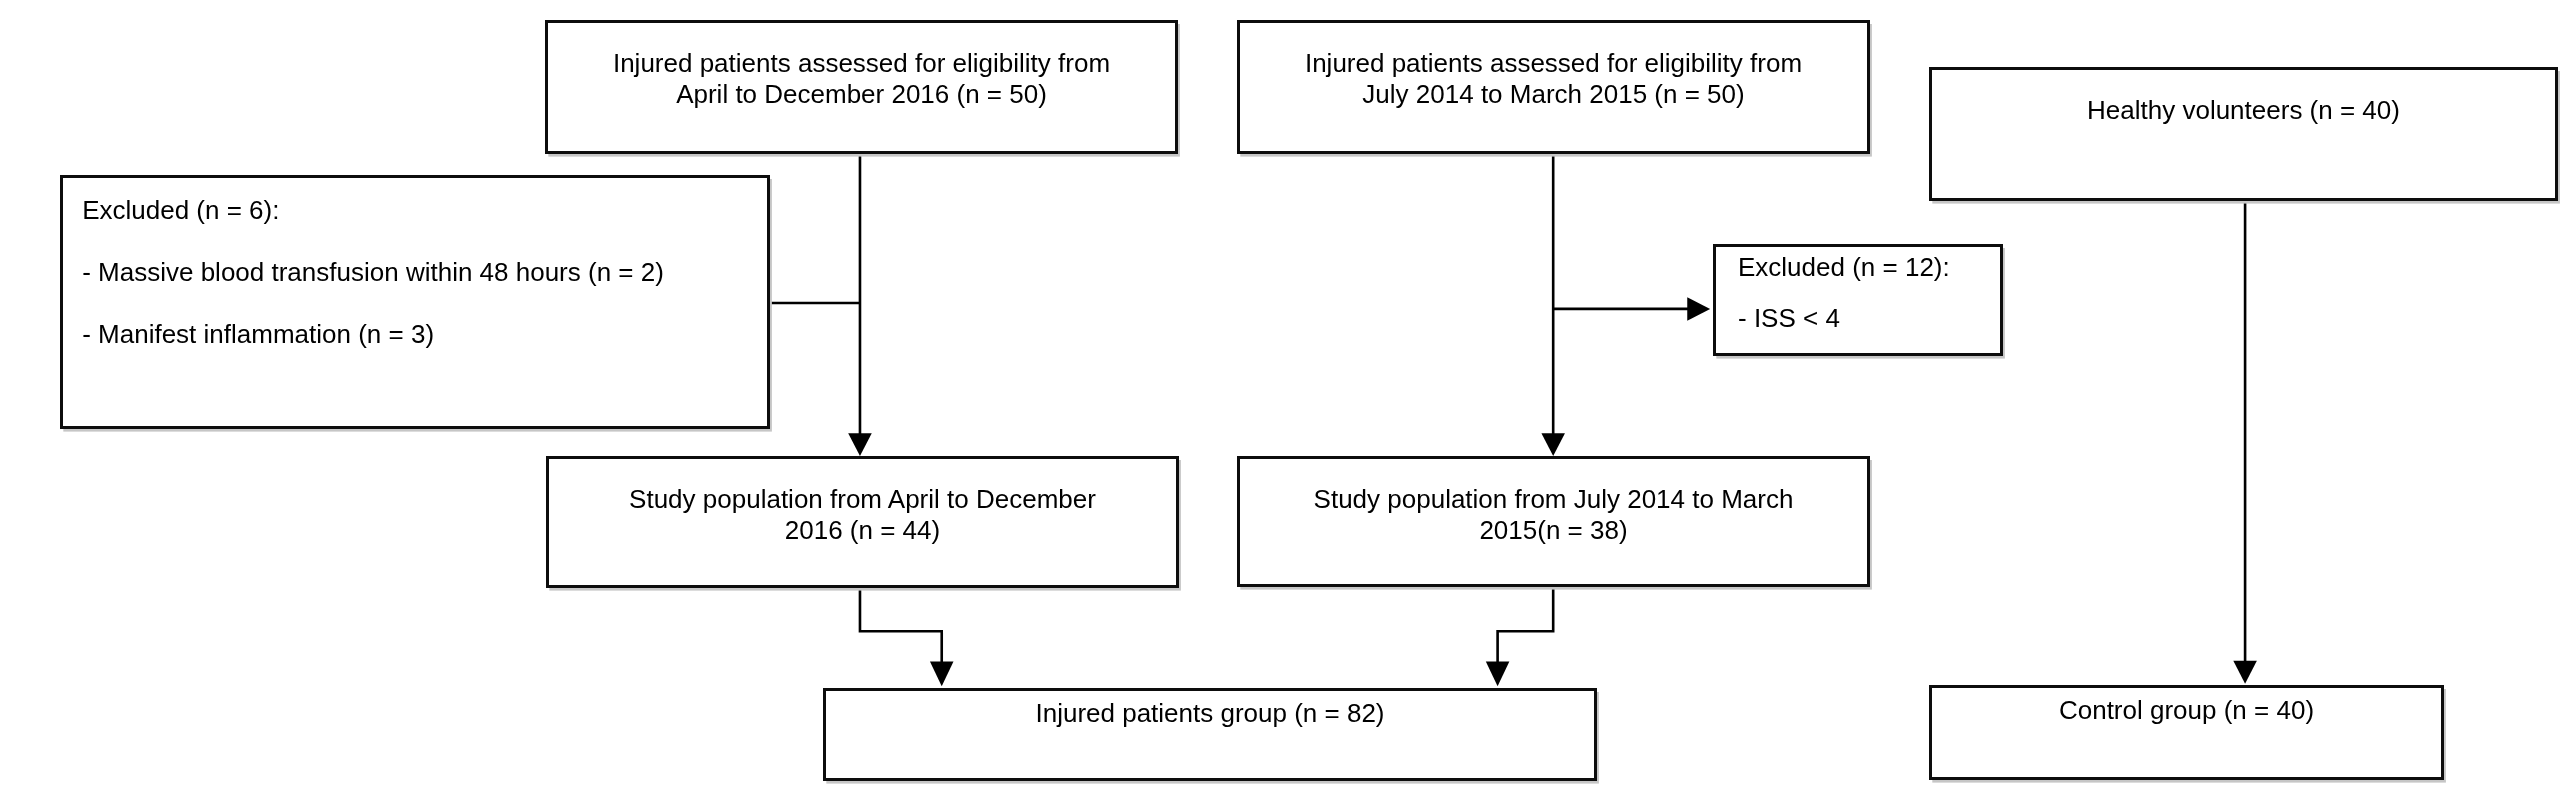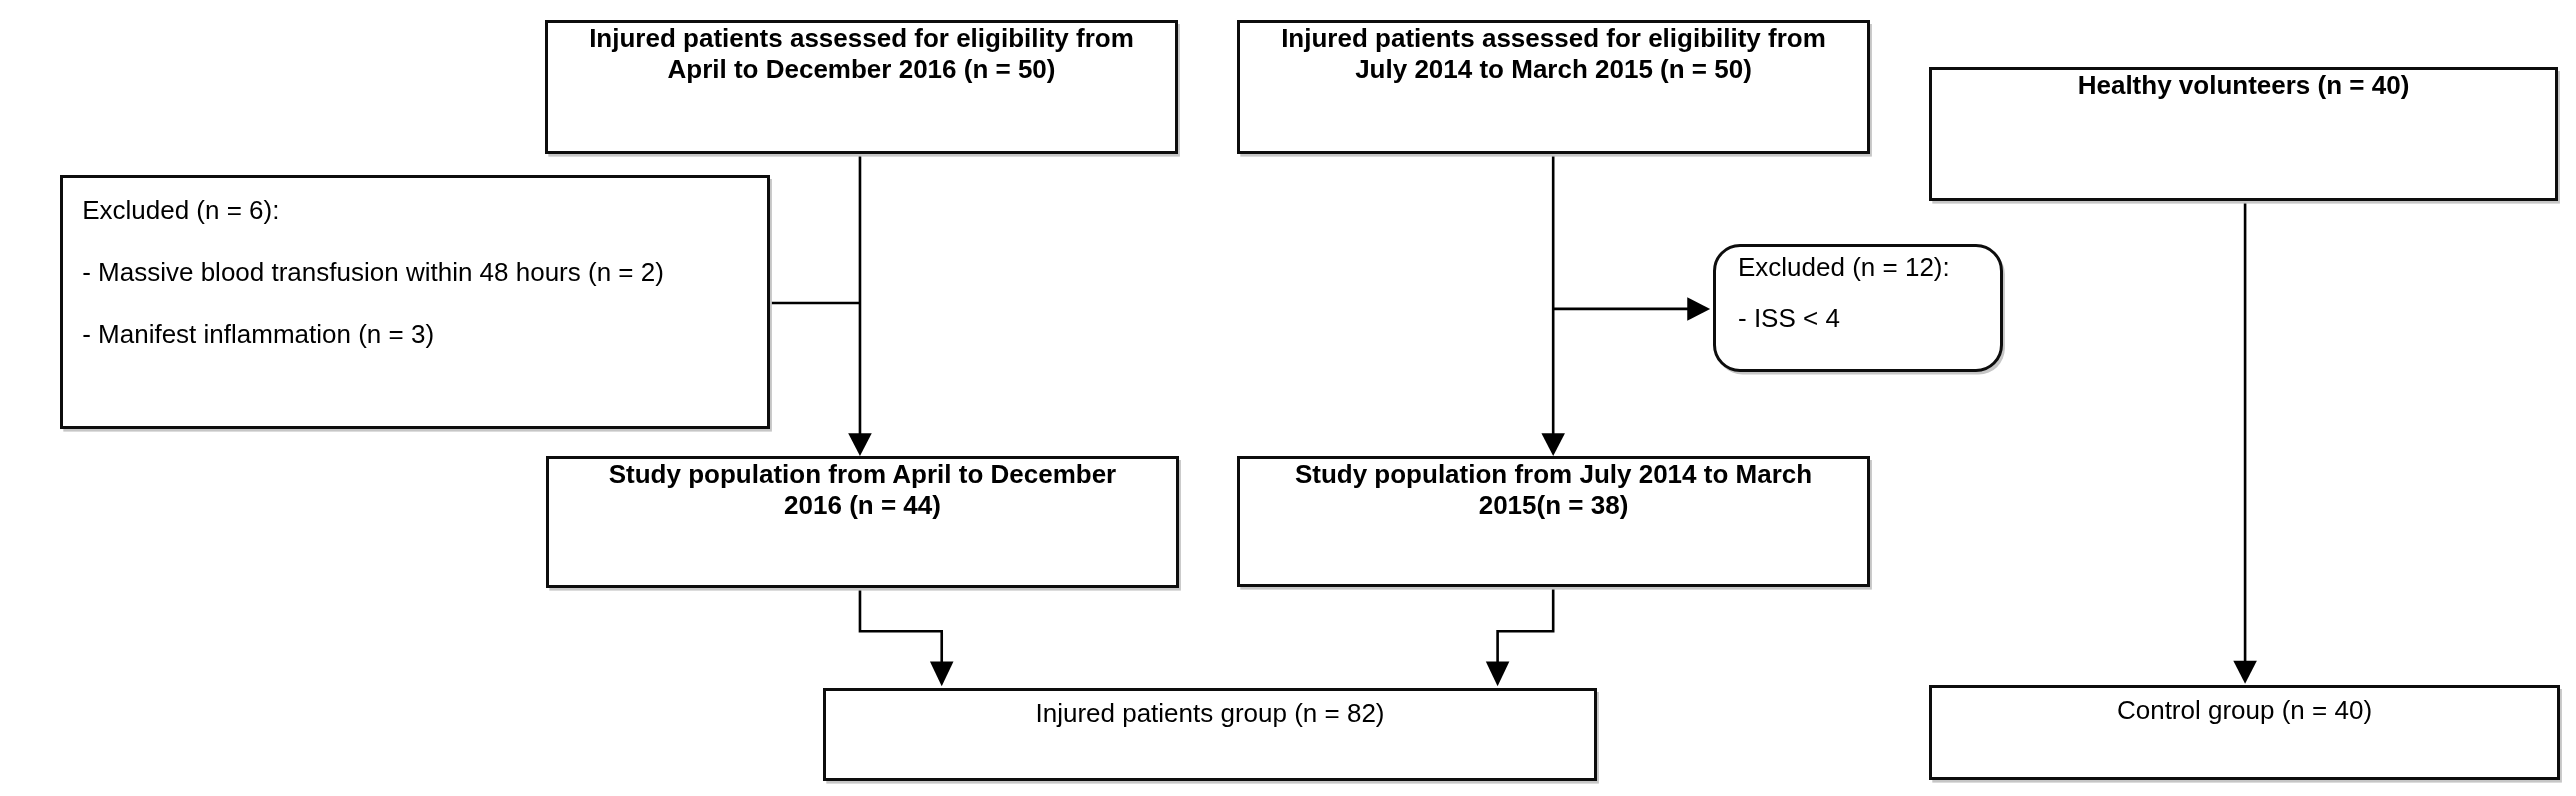--- a/index.html
+++ b/index.html
@@ -21,21 +21,21 @@
   .box {
     position: absolute;
     background: #ffffff;
     border: 3.3px solid #0d0d0d;
     box-sizing: border-box;
     box-shadow: 2.6px 3.3px 0 -0.7px #c6c6c6;
   }
   .box .line { white-space: nowrap; }
   .box.centered { text-align: center; }
   .box.leftalign { text-align: left; }
-  .pt-top { padding-top: 0; font-weight: bold; }
+  .pt-top { padding-top: 25px; }
   .excluded-left  { padding: 17px 0 0 19.6px; }
   .excluded-left  .line + .line { margin-top: 31px; }
   .excluded-right { padding: 5.2px 0 0 22px; }
   .excluded-right .line + .line { margin-top: 19.6px; }
   .bottom-box { padding-top: 7px; }
   svg.connectors {
     position: absolute;
     left: 0; top: 0;
     width: 2576px;
     height: 797px;
@@ -85,37 +85,37 @@
   <div class="box centered pt-top" style="left:1929px; top:19.6px; width:629px; height:134px;margin-top:47px;">
     <div class="line">Healthy volunteers (n = 40)</div>
   </div>
 
   <div class="box leftalign excluded-left" style="left:19.6px; top:175px; width:710px; height:254px;margin-left:40px;">
     <div class="line">Excluded (n = 6):</div>
     <div class="line">- Massive blood transfusion within 48 hours (n = 2)</div>
     <div class="line">- Manifest inflammation (n = 3)</div>
   </div>
 
-  <div class="box leftalign excluded-right" style="left:1713px; top:244px; width:290px; height:128px;border-radius:27px;">
+  <div class="box leftalign excluded-right" style="left:1713px; top:244px; width:290px; height:112px;">
     <div class="line">Excluded (n = 12):</div>
     <div class="line">- ISS &lt; 4</div>
   </div>
 
   <div class="box centered pt-top" style="left:546px; top:456px; width:633px; height:132px;">
     <div class="line">Study population from April to December</div>
     <div class="line">2016 (n = 44)</div>
   </div>
 
   <div class="box centered pt-top" style="left:1237px; top:456px; width:633px; height:131px;">
     <div class="line">Study population from July 2014 to March</div>
     <div class="line">2015(n = 38)</div>
   </div>
 
   <div class="box centered bottom-box" style="left:823px; top:688px; width:774px; height:93px;">
     <div class="line">Injured patients group (n = 82)</div>
   </div>
 
-  <div class="box centered bottom-box" style="left:1929px; top:685px; width:631px; height:95px;">
+  <div class="box centered bottom-box" style="left:1929px; top:685px; width:515px; height:95px;">
     <div class="line">Control group (n = 40)</div>
   </div>
 
 </div>
 
 
 </body></html>

